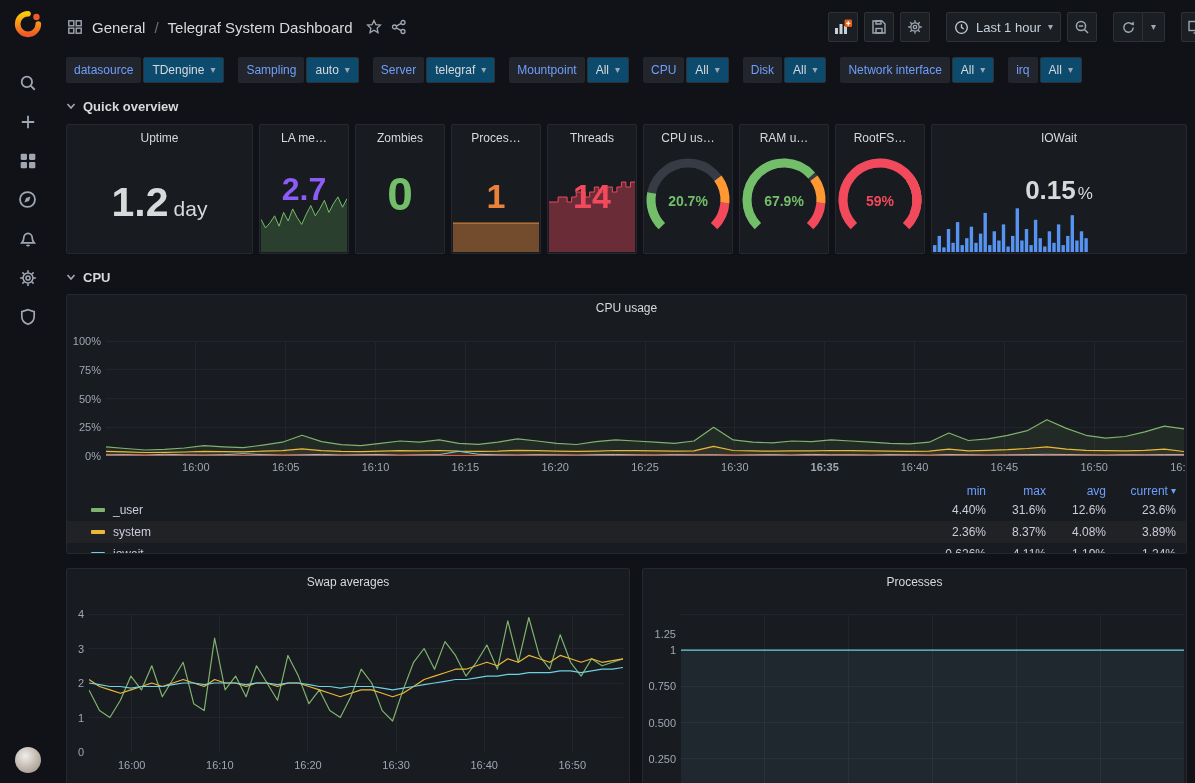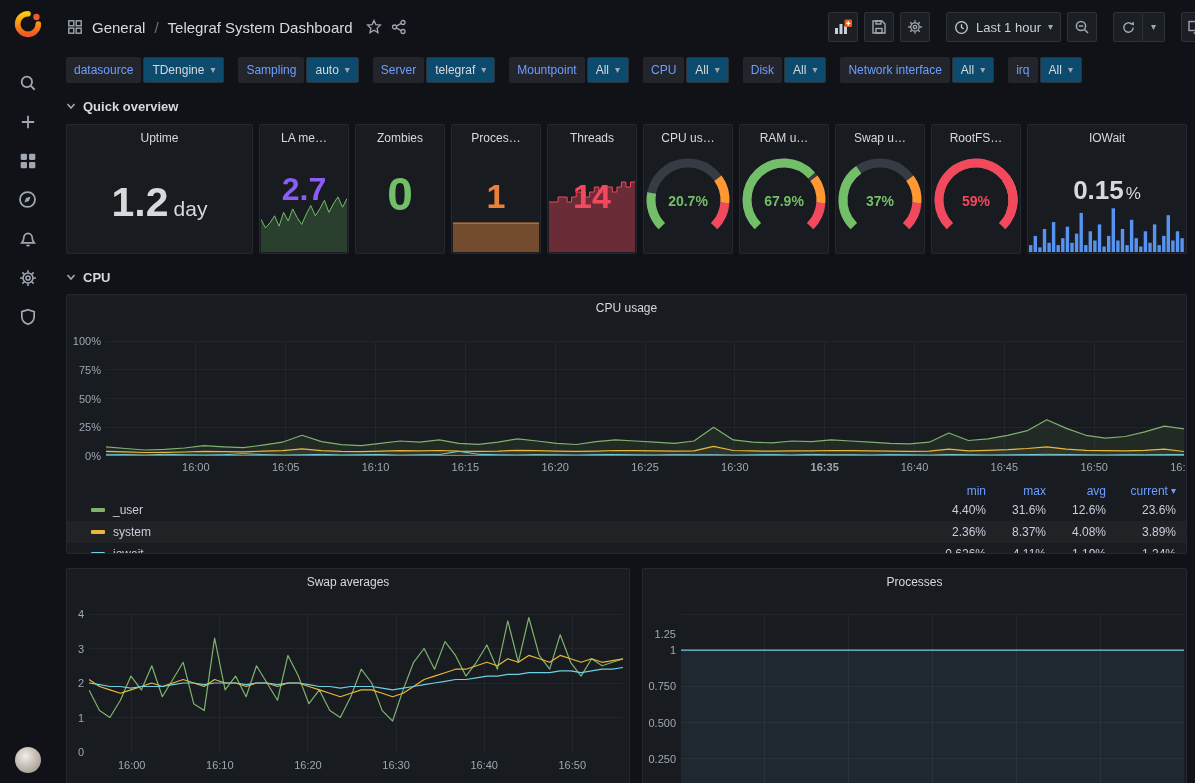--- a/index.html
+++ b/index.html
@@ -375,34 +375,20 @@
     <svg width="88" height="88" viewBox="0 0 88 88">
             <path d="M 17.837049096097736 73.16295090390226 A 37 37 0 1 1 70.16295090390226 73.16295090390226" stroke="#363b44" stroke-width="9" fill="none"></path>
             <path d="M 73.93362879187305 25.251945665178493 A 37 37 0 0 1 80.88594134812573 49.90298654193026" stroke="#ff9830" stroke-width="9" fill="none"></path>
             <path d="M 80.88594134812573 49.90298654193026 A 37 37 0 0 1 70.16295090390226 73.16295090390226" stroke="#f2495c" stroke-width="9" fill="none"></path>
             <path d="M 17.837049096097736 73.16295090390226 A 37 37 0 1 1 71.63849656768136 22.400944988104406" stroke="#73bf69" stroke-width="9" fill="none"></path>
           </svg>
         </div>
       </div>
   </div>
 
-  <div class="stat" style="width:90px">
-    <div class="p-title">Swap u…</div>
-    <div class="gwrap">
-        <div class="gauge">
-      <div class="gval" style="color: rgb(115, 191, 105);">37%</div>
-    <svg width="88" height="88" viewBox="0 0 88 88">
-            <path d="M 17.837049096097736 73.16295090390226 A 37 37 0 1 1 70.16295090390226 73.16295090390226" stroke="#363b44" stroke-width="9" fill="none"></path>
-            <path d="M 73.93362879187305 25.251945665178493 A 37 37 0 0 1 80.88594134812573 49.90298654193026" stroke="#ff9830" stroke-width="9" fill="none"></path>
-            <path d="M 80.88594134812573 49.90298654193026 A 37 37 0 0 1 70.16295090390226 73.16295090390226" stroke="#f2495c" stroke-width="9" fill="none"></path>
-            <path d="M 17.837049096097736 73.16295090390226 A 37 37 0 0 1 22.724805674398706 16.72846045527412" stroke="#73bf69" stroke-width="9" fill="none"></path>
-          </svg>
-        </div>
-      </div>
-  </div>
 
   <div class="stat" style="width:90px">
     <div class="p-title">RootFS…</div>
     <div class="gwrap">
         <div class="gauge">
       <div class="gval" style="color: rgb(242, 73, 92);">59%</div>
     <svg width="88" height="88" viewBox="0 0 88 88">
             <path d="M 17.837049096097736 73.16295090390226 A 37 37 0 1 1 70.16295090390226 73.16295090390226" stroke="#363b44" stroke-width="9" fill="none"></path>
             <path d="M 73.93362879187305 25.251945665178493 A 37 37 0 0 1 80.88594134812573 49.90298654193026" stroke="#ff9830" stroke-width="9" fill="none"></path>
             <path d="M 80.88594134812573 49.90298654193026 A 37 37 0 0 1 70.16295090390226 73.16295090390226" stroke="#f2495c" stroke-width="9" fill="none"></path>

